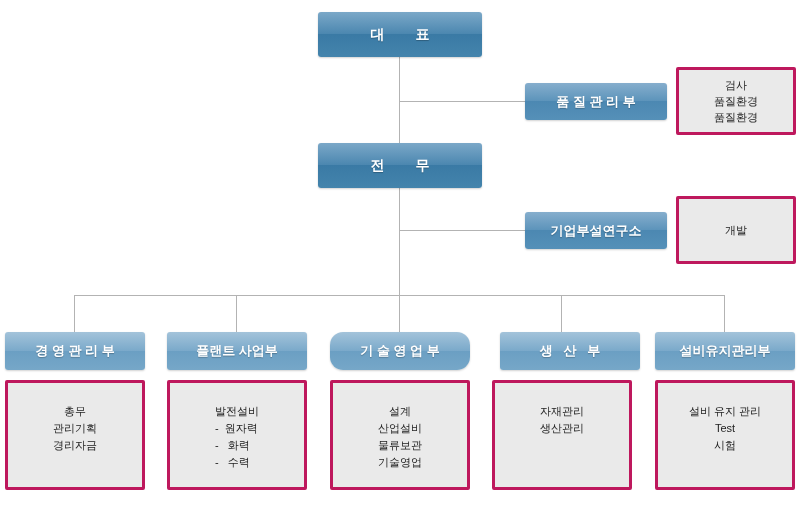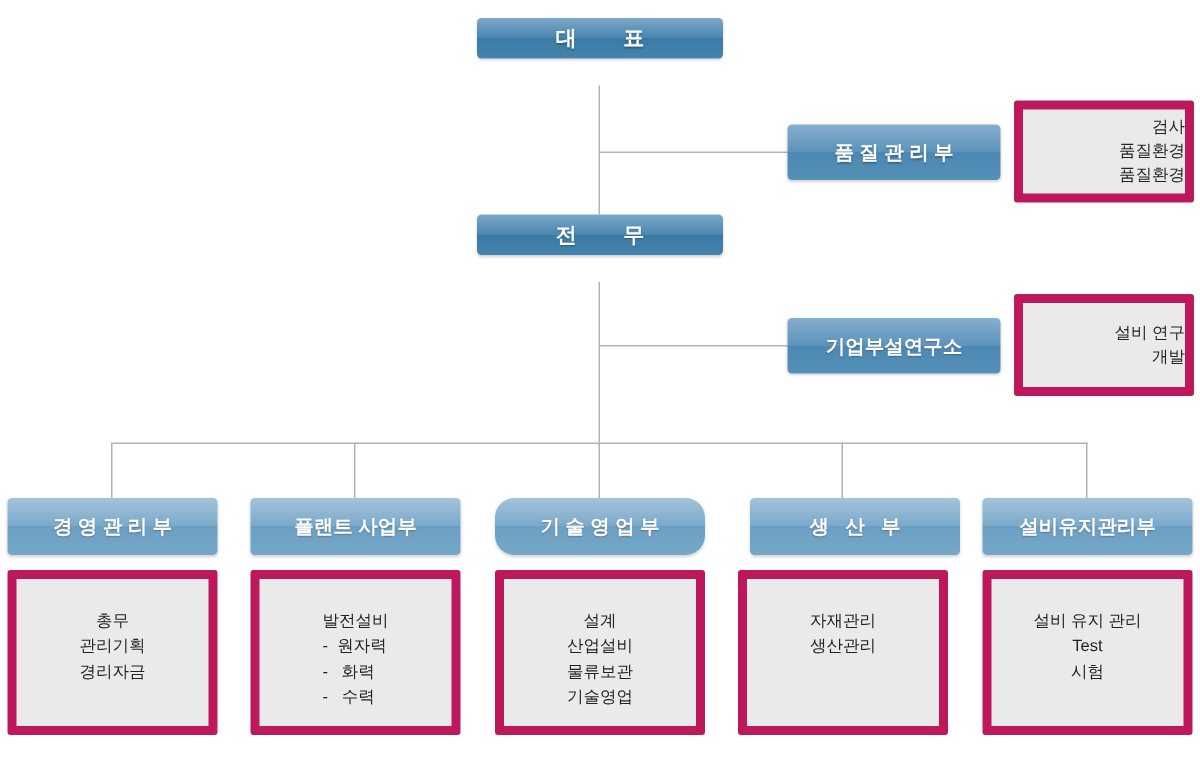--- a/index.html
+++ b/index.html
@@ -36,45 +36,44 @@
     font-size: 13px;
   }
   .node.light {
     background: linear-gradient(180deg, #a3c3da 0%, #7aa9ca 50%, #6b9fc3 50%, #76a7c8 100%);
     font-size: 13px;
   }
 
   .panel {
     position: absolute;
     background: #eaeaea;
-    border: 6px solid #be185d;
+    border: 3px solid #be185d;
     border-radius: 2px;
     color: #222222;
     font-size: 11px;
     text-align: center;
-    align-items: flex-end;
   }
   .panel .item {
     line-height: 17px;
     white-space: pre;
   }
   .staff-panel {
     display: flex;
     flex-direction: column;
     justify-content: center;
   }
   .staff-panel .item { line-height: 16px; }
   .dept-panel { padding-top: 20px; }
 
   .dept-panel.align-left .list-block {
     display: inline-block;
     text-align: left;
   }
 
-  .top-node  { left: 318px; width: 164px; height: 27px; }
+  .top-node  { left: 318px; width: 164px; height: 45px; }
   .staff-node { left: 525px; width: 142px; height: 37px; }
   .staff-box  { left: 676px; width: 120px; height: 68px; }
   .dept-node  { top: 332px; width: 140px; height: 38px; }
   .dept-box   { top: 380px; width: 140px; height: 110px; }
 </style>
 </head>
 <body>
 
 <div class="canvas">
 
@@ -94,21 +93,20 @@
 
   <div class="node mid staff-node" style="top:83px;">품 질 관 리 부</div>
   <div class="panel staff-panel staff-box" style="top:67px;">
     <div class="item">검사</div>
     <div class="item">품질환경</div>
     <div class="item">품질환경</div>
   </div>
 
   <div class="node mid staff-node" style="top:212px;">기업부설연구소</div>
   <div class="panel staff-panel staff-box" style="top:196px;">
-    <div class="item">설비 연구</div>
     <div class="item">개발</div>
   </div>
 
   <div class="node light dept-node" style="left:5px;">경 영 관 리 부</div>
   <div class="panel dept-panel dept-box" style="left:5px;">
     <div class="item">총무</div>
     <div class="item">관리기획</div>
     <div class="item">경리자금</div>
   </div>
 

